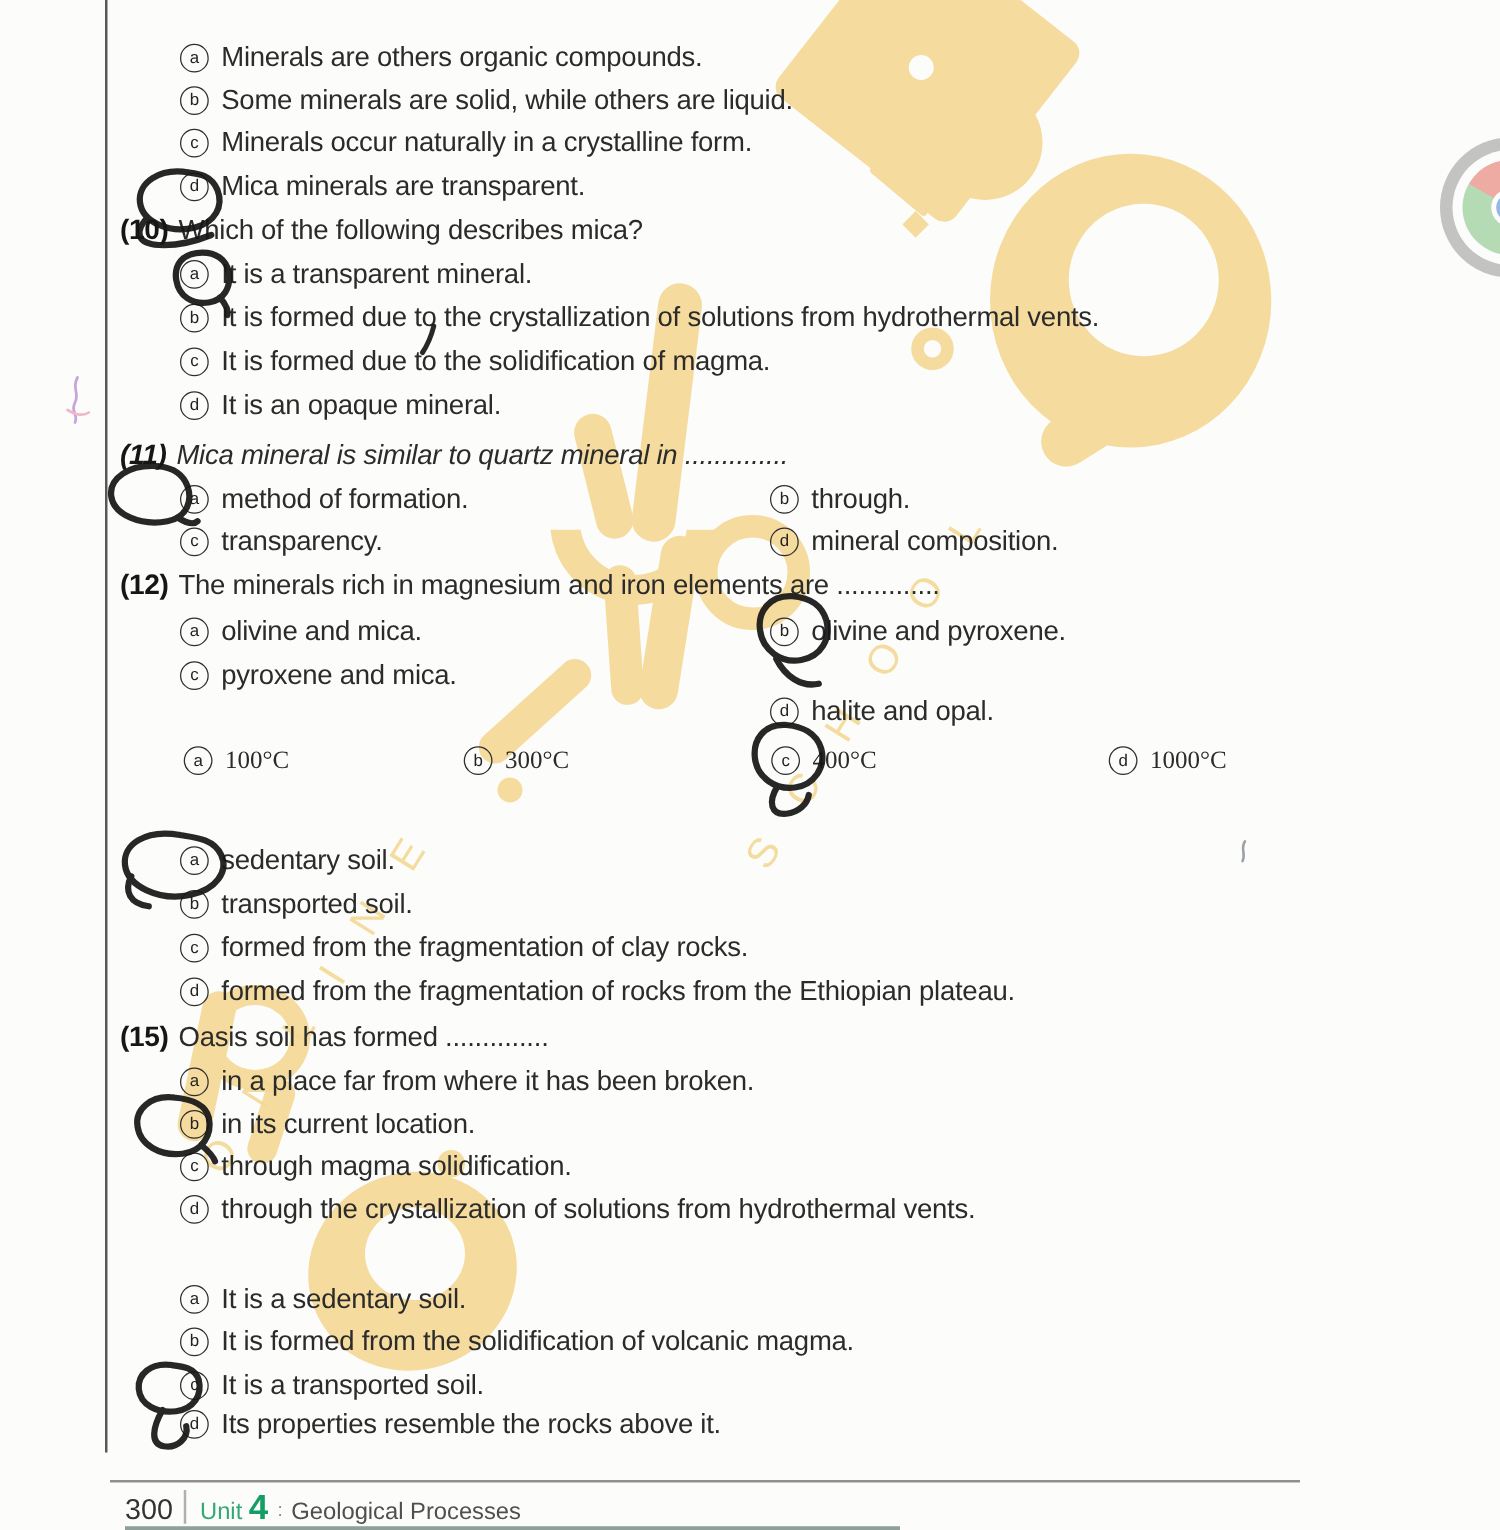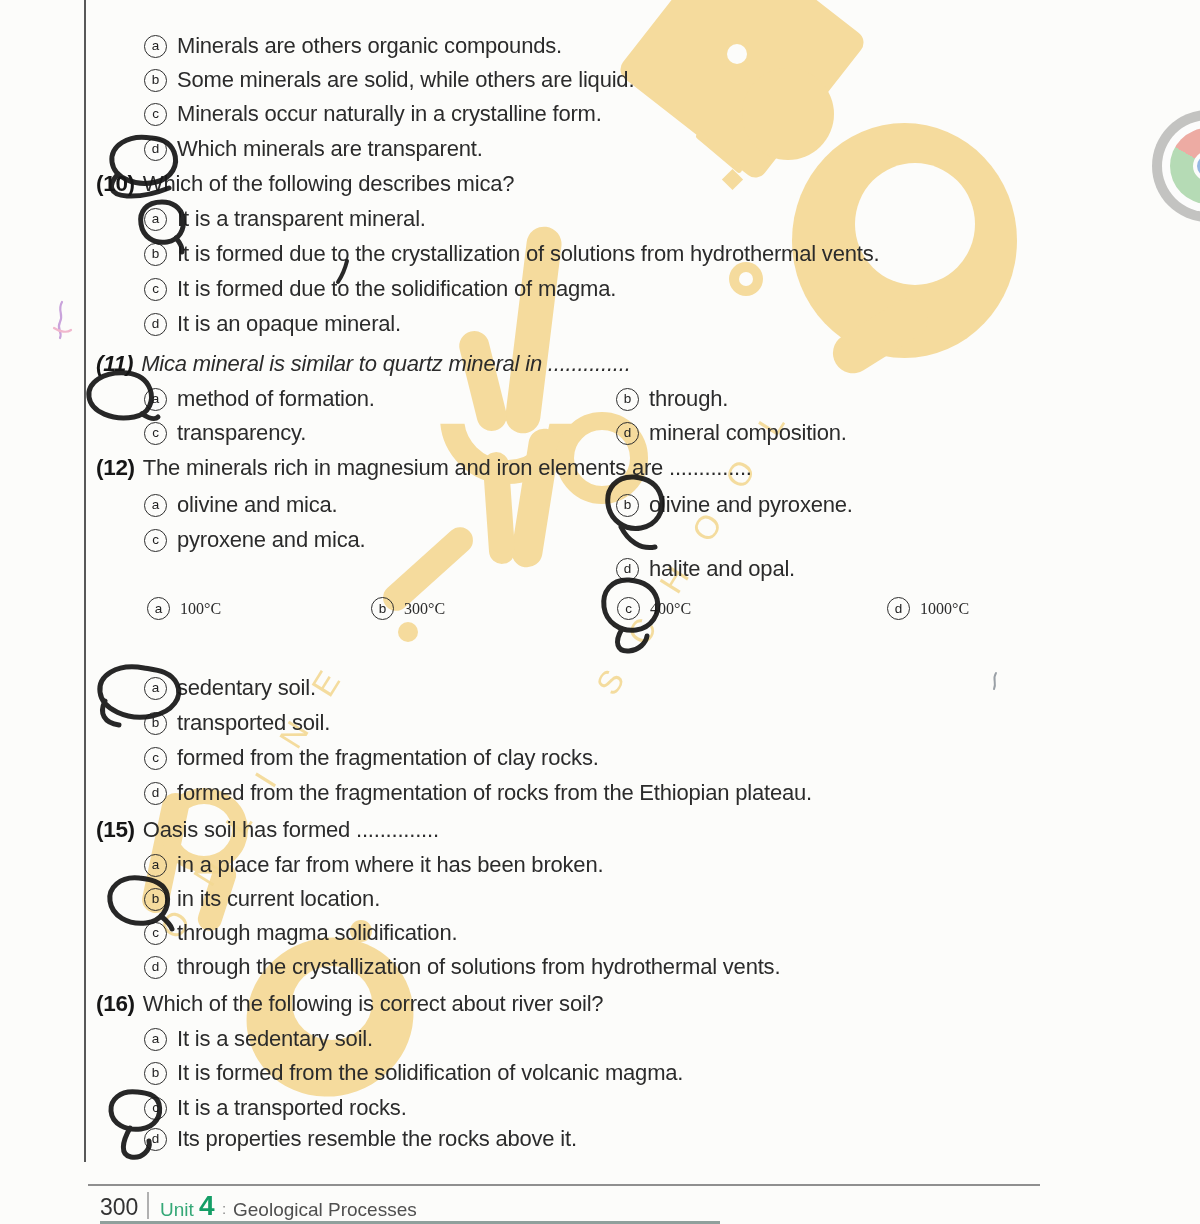--- a/index.html
+++ b/index.html
@@ -11,21 +11,21 @@
   .qtitle{position:absolute;left:96px;z-index:2;white-space:nowrap;font-size:22px;}
   .qnum{font-weight:bold;color:#161616;font-size:22.5px;margin-right:8px;letter-spacing:-0.3px;}
   .qtext{color:#2b2b2b;letter-spacing:-0.2px;}
   .opt{position:absolute;z-index:2;display:flex;align-items:center;gap:10px;white-space:nowrap;}
   .bullet{
     width:21px;height:21px;flex:none;border:1.7px solid #2e2e2e;border-radius:50%;
     display:inline-flex;align-items:center;justify-content:center;
     font-size:13.5px;line-height:1;color:#222;background:transparent;
   }
   .otext{font-size:22px;letter-spacing:-0.2px;color:#2b2b2b;}
-  .serif .otext{font-family:"Liberation Serif",serif;font-size:16px;letter-spacing:0;}
+  .serif .otext{font-family:"Liberation Serif",serif;font-size:20px;letter-spacing:0;}
   
   .vrule{position:absolute;left:84px;top:0;width:2px;height:1162px;background:#3b3b3b;opacity:.85;z-index:2;}
   .footer-rule{position:absolute;left:88px;top:1184px;width:952px;height:2px;background:#8f8f8f;z-index:2;}
   .bottom-strip{position:absolute;left:100px;top:1221px;width:620px;height:3px;background:#35544f;opacity:.55;z-index:2;}
   
   .f300{position:absolute;left:100px;top:1194px;font-size:23px;color:#333;z-index:2;}
   .fdiv{position:absolute;left:147px;top:1192px;width:2px;height:27px;background:#b0b0b0;z-index:2;}
   .funit{position:absolute;left:160px;top:1199px;font-size:19px;color:#35a877;z-index:2;}
   .fnum{position:absolute;left:199px;top:1190px;font-size:28px;font-weight:bold;color:#149e66;z-index:2;}
   .fcolon{position:absolute;left:222px;top:1200px;font-size:15px;color:#8a8a8a;z-index:2;}
@@ -137,21 +137,21 @@
     <div class="opt" style="top: 67px; left: 144px;">
       <span class="bullet">b</span>
       <span class="otext">Some minerals are solid, while others are liquid.</span>
     </div>
     <div class="opt" style="top: 101px; left: 144px;">
       <span class="bullet">c</span>
       <span class="otext">Minerals occur naturally in a crystalline form.</span>
     </div>
     <div class="opt" style="top: 136px; left: 144px;">
       <span class="bullet">d</span>
-      <span class="otext">Which minerals are transparent.</span>
+      <span class="otext">Mica minerals are transparent.</span>
     </div>
     <div class="qtitle" style="top: 171px;"><span class="qnum">(10)</span><span class="qtext">Which of the following describes mica?</span></div>
     <div class="opt" style="top: 206px; left: 144px;">
       <span class="bullet">a</span>
       <span class="otext">It is a transparent mineral.</span>
     </div>
     <div class="opt" style="top: 241px; left: 144px;">
       <span class="bullet">b</span>
       <span class="otext">It is formed due to the crystallization of solutions from hydrothermal vents.</span>
     </div>
@@ -239,30 +239,29 @@
       <span class="otext">in its current location.</span>
     </div>
     <div class="opt" style="top: 920px; left: 144px;">
       <span class="bullet">c</span>
       <span class="otext">through magma solidification.</span>
     </div>
     <div class="opt" style="top: 954px; left: 144px;">
       <span class="bullet">d</span>
       <span class="otext">through the crystallization of solutions from hydrothermal vents.</span>
     </div>
-    <div class="qtitle" style="top: 991px;"><span class="qnum">(16)</span><span class="qtext">Which of the following is correct about river soil?</span></div>
     <div class="opt" style="top: 1026px; left: 144px;">
       <span class="bullet">a</span>
       <span class="otext">It is a sedentary soil.</span>
     </div>
     <div class="opt" style="top: 1060px; left: 144px;">
       <span class="bullet">b</span>
       <span class="otext">It is formed from the solidification of volcanic magma.</span>
     </div>
     <div class="opt" style="top: 1095px; left: 144px;">
       <span class="bullet">c</span>
-      <span class="otext">It is a transported rocks.</span>
+      <span class="otext">It is a transported soil.</span>
     </div>
     <div class="opt" style="top: 1126px; left: 144px;">
       <span class="bullet">d</span>
       <span class="otext">Its properties resemble the rocks above it.</span>
     </div>
   </div>
 
 </body></html>

